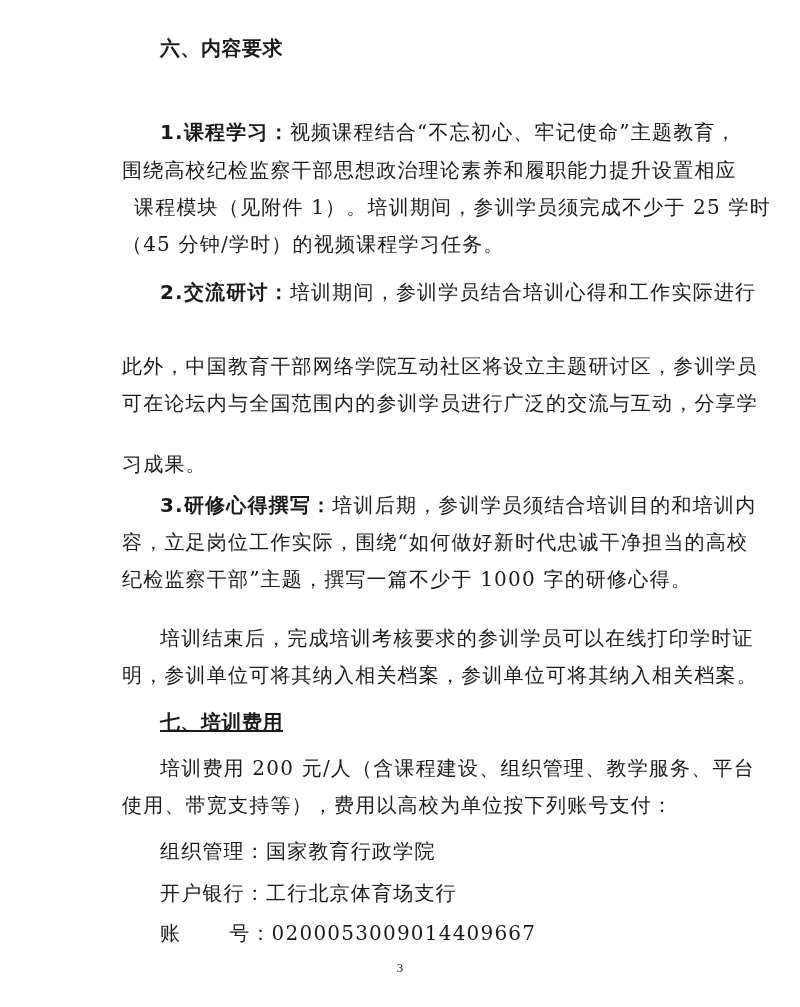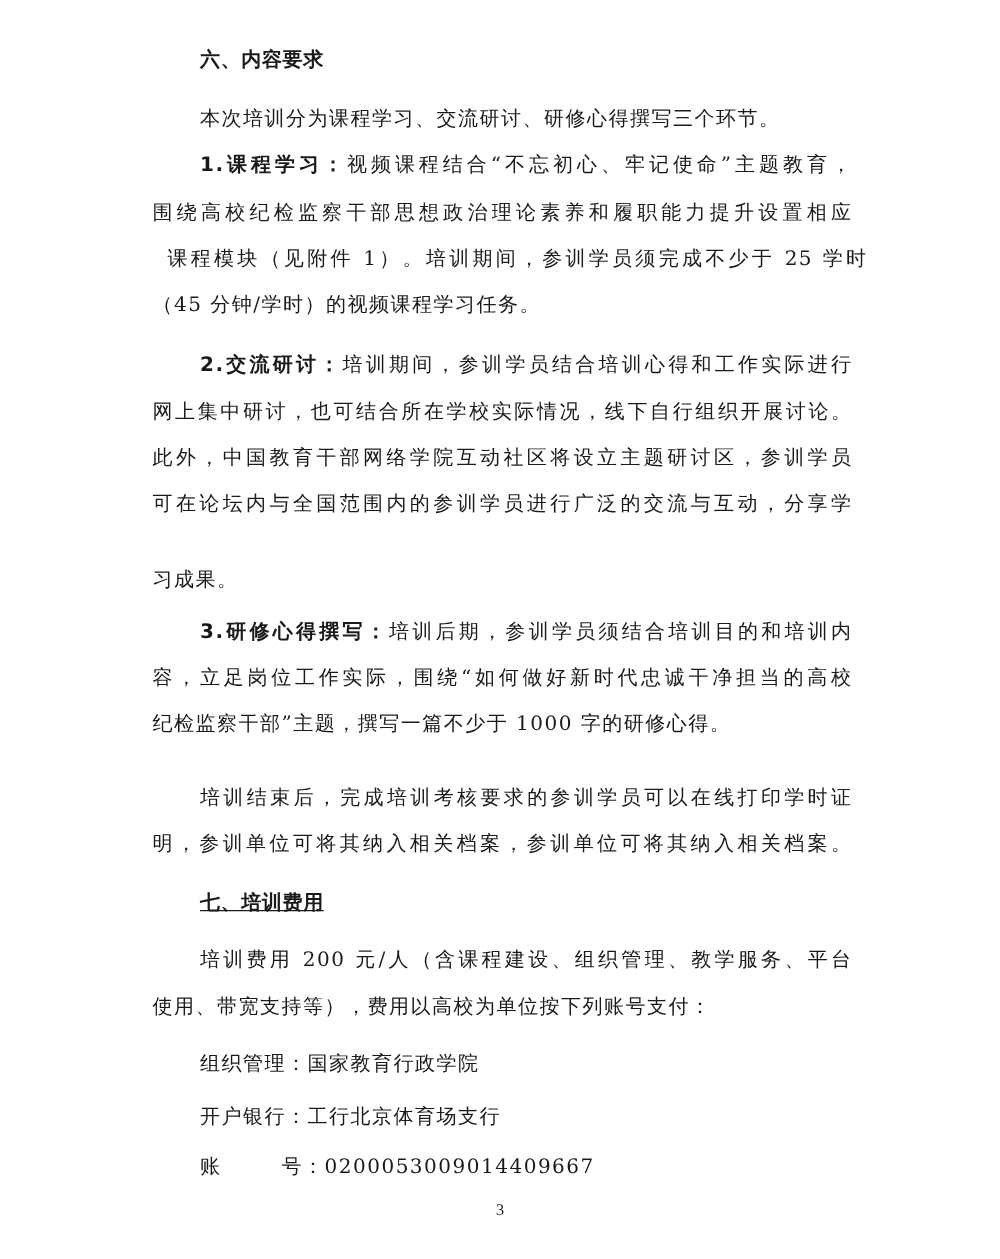--- a/index.html
+++ b/index.html
@@ -1,48 +1,46 @@
 <!DOCTYPE html>
 <html><head>
   <meta charset="utf-8">
   <style>
     html, body { margin: 0; padding: 0; background: #ffffff; }
     body { width: 800px; height: 1007px; position: relative; overflow: hidden;
            font-family: "DejaVu Serif", "Liberation Serif", serif; color: #1a1a1a; }
     .page { position: absolute; left: 0; top: 0; width: 800px; height: 1007px; }
-    .line { position: absolute; left: 122px; width: 560px; font-size: 16px; line-height: 24px;
+    .line { position: absolute; left: 122px; width: 560px; font-size: 20px; line-height: 24px;
             white-space: nowrap; letter-spacing: 1.2px; }
     .indent { left: 160px; width: 522px; }
     .heading { font-family: "DejaVu Sans", "Liberation Sans", sans-serif; font-weight: bold; letter-spacing: 0.5px; }
     .bold { font-family: "DejaVu Sans", "Liberation Sans", sans-serif; font-weight: bold; }
     .justify { text-align: justify; text-align-last: justify; }
     .pagenum { position: absolute; top: 960px; left: 0; width: 800px; text-align: center;
                font-size: 13px; font-family: "Liberation Serif", serif; }
     .gap { display: inline-block; width: 48px; }
   </style>
 </head>
 <body>
 
 <div class="page">
 
   <div class="line indent heading" style="top:36px;">六、内容要求</div>
 
-  <div class="line indent" style="top:83px;">本次培训分为课程学习、交流研讨、研修心得撰写三个环节。</div>
 
   <div class="line indent justify" style="top:120px;">
     <span class="bold">1.课程学习：</span><span>视频课程结合“不忘初心、牢记使命”主题教育，</span>
   </div>
   <div class="line justify" style="top:158px;">围绕高校纪检监察干部思想政治理论素养和履职能力提升设置相应</div>
   <div class="line justify" style="top:195px;margin-left:12px;">课程模块（见附件 1）。培训期间，参训学员须完成不少于 25 学时</div>
   <div class="line" style="top:232px;">（45 分钟/学时）的视频课程学习任务。</div>
 
   <div class="line indent justify" style="top:280px;">
     <span class="bold">2.交流研讨：</span><span>培训期间，参训学员结合培训心得和工作实际进行</span>
   </div>
-  <div class="line justify" style="top:317px;">网上集中研讨，也可结合所在学校实际情况，线下自行组织开展讨论。</div>
   <div class="line justify" style="top:391px;">可在论坛内与全国范围内的参训学员进行广泛的交流与互动，分享学</div>
   <div class="line justify" style="top:354px;">此外，中国教育干部网络学院互动社区将设立主题研讨区，参训学员</div>
   <div class="line" style="top:428px;margin-top:24px;">习成果。</div>
 
   <div class="line indent justify" style="top:493px;">
     <span class="bold">3.研修心得撰写：</span><span>培训后期，参训学员须结合培训目的和培训内</span>
   </div>
   <div class="line justify" style="top:530px;">容，立足岗位工作实际，围绕“如何做好新时代忠诚干净担当的高校</div>
   <div class="line" style="top:567px;">纪检监察干部”主题，撰写一篇不少于 1000 字的研修心得。</div>
 

